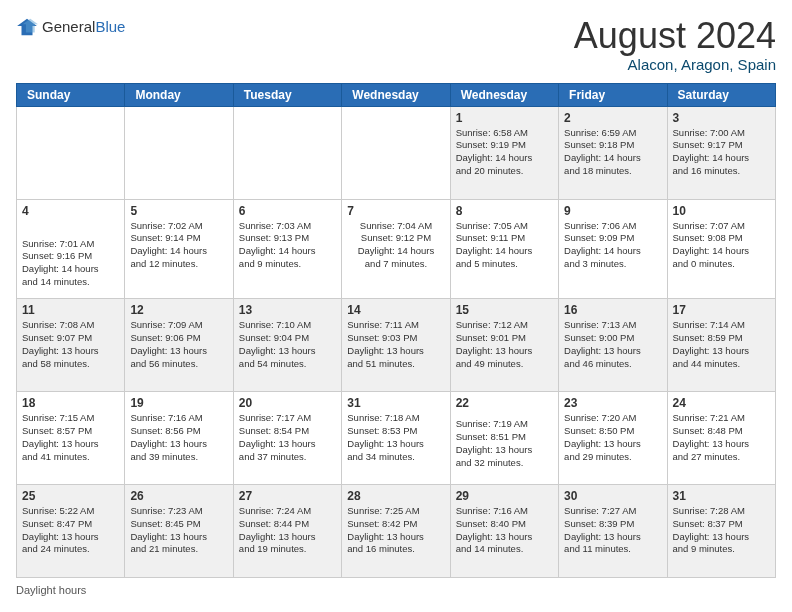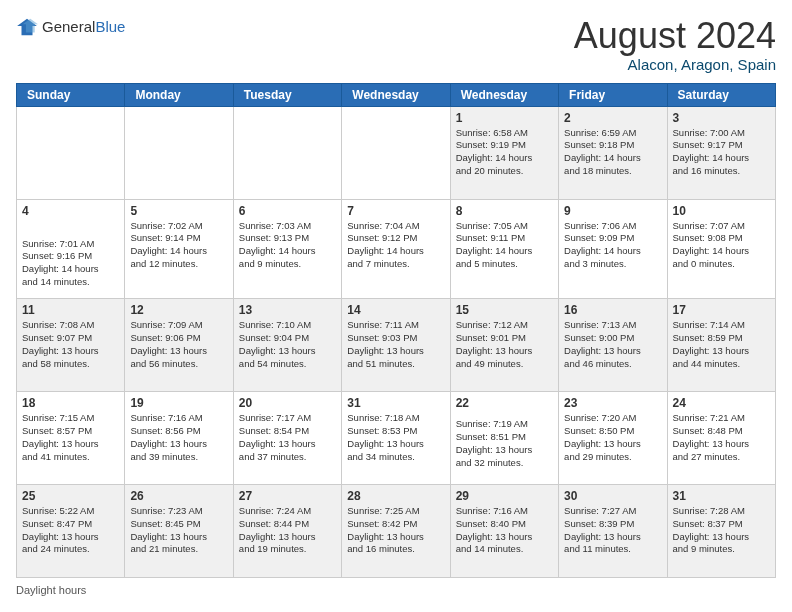--- a/index.html
+++ b/index.html
@@ -180,21 +180,21 @@
           </td>
           <td>
             <span class="day-num">6</span>
             <div class="day-info" style="white-space: pre-line;">Sunrise: 7:03 AM
 Sunset: 9:13 PM
 Daylight: 14 hours
 and 9 minutes.</div>
           </td>
           <td>
             <span class="day-num">7</span>
-            <div class="day-info" style="white-space: pre-line;">Sunrise: 7:04 AM
+            <div class="day-info" style="white-space: pre-line; text-align: center;">Sunrise: 7:04 AM
 Sunset: 9:12 PM
 Daylight: 14 hours
 and 7 minutes.</div>
           </td>
           <td>
             <span class="day-num">8</span>
             <div class="day-info" style="white-space: pre-line;">Sunrise: 7:05 AM
 Sunset: 9:11 PM
 Daylight: 14 hours
 and 5 minutes.</div>

